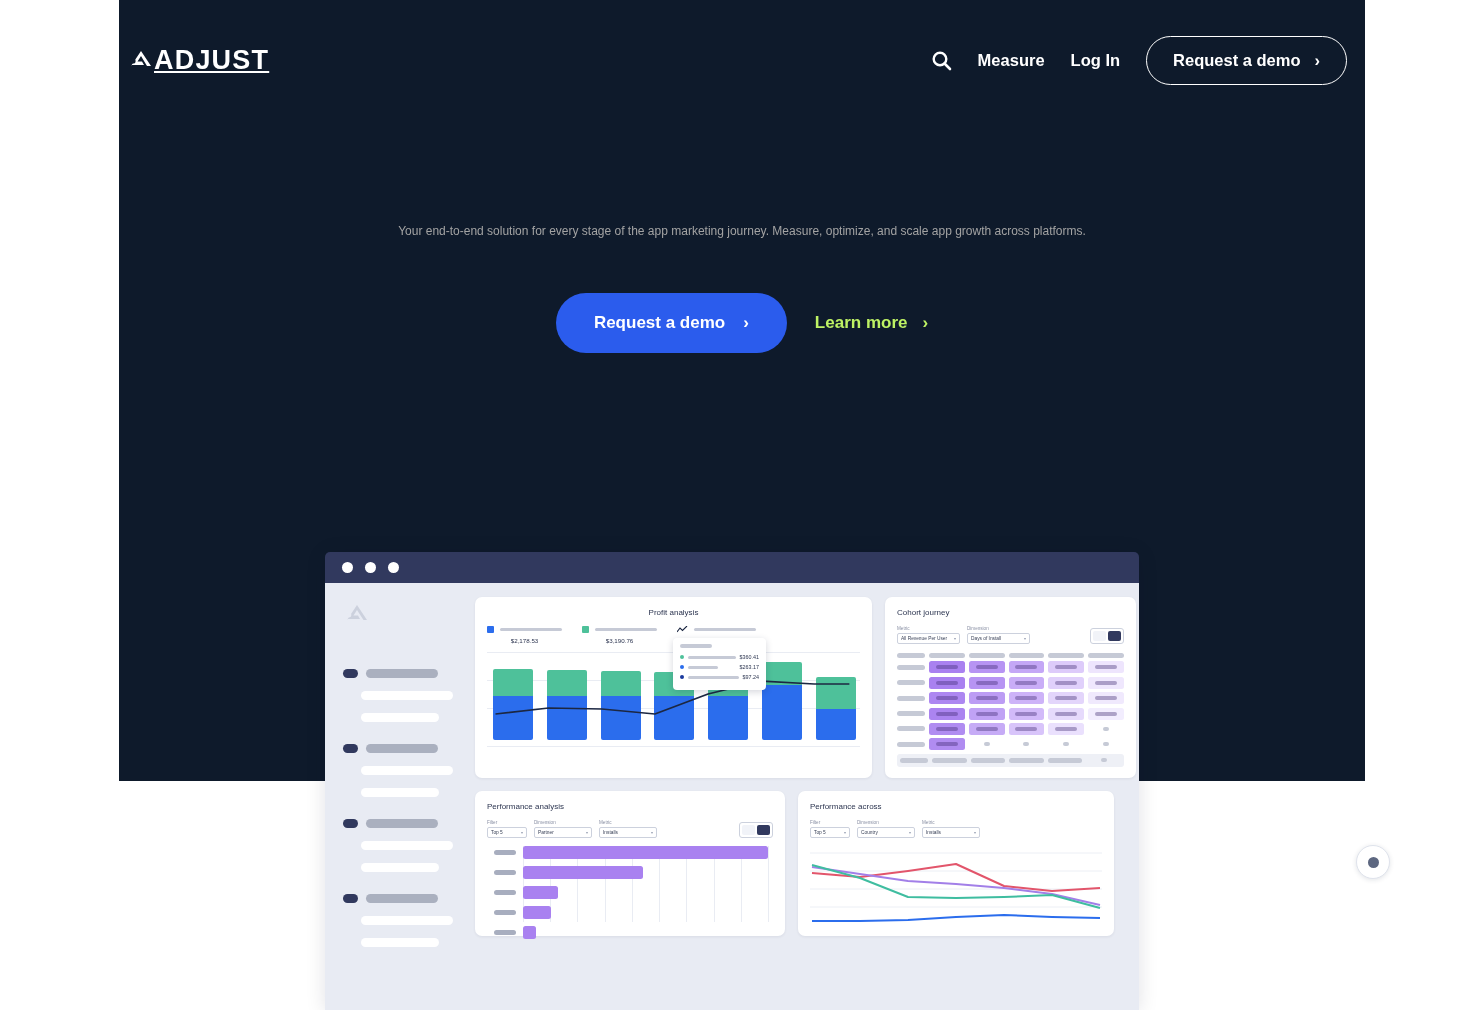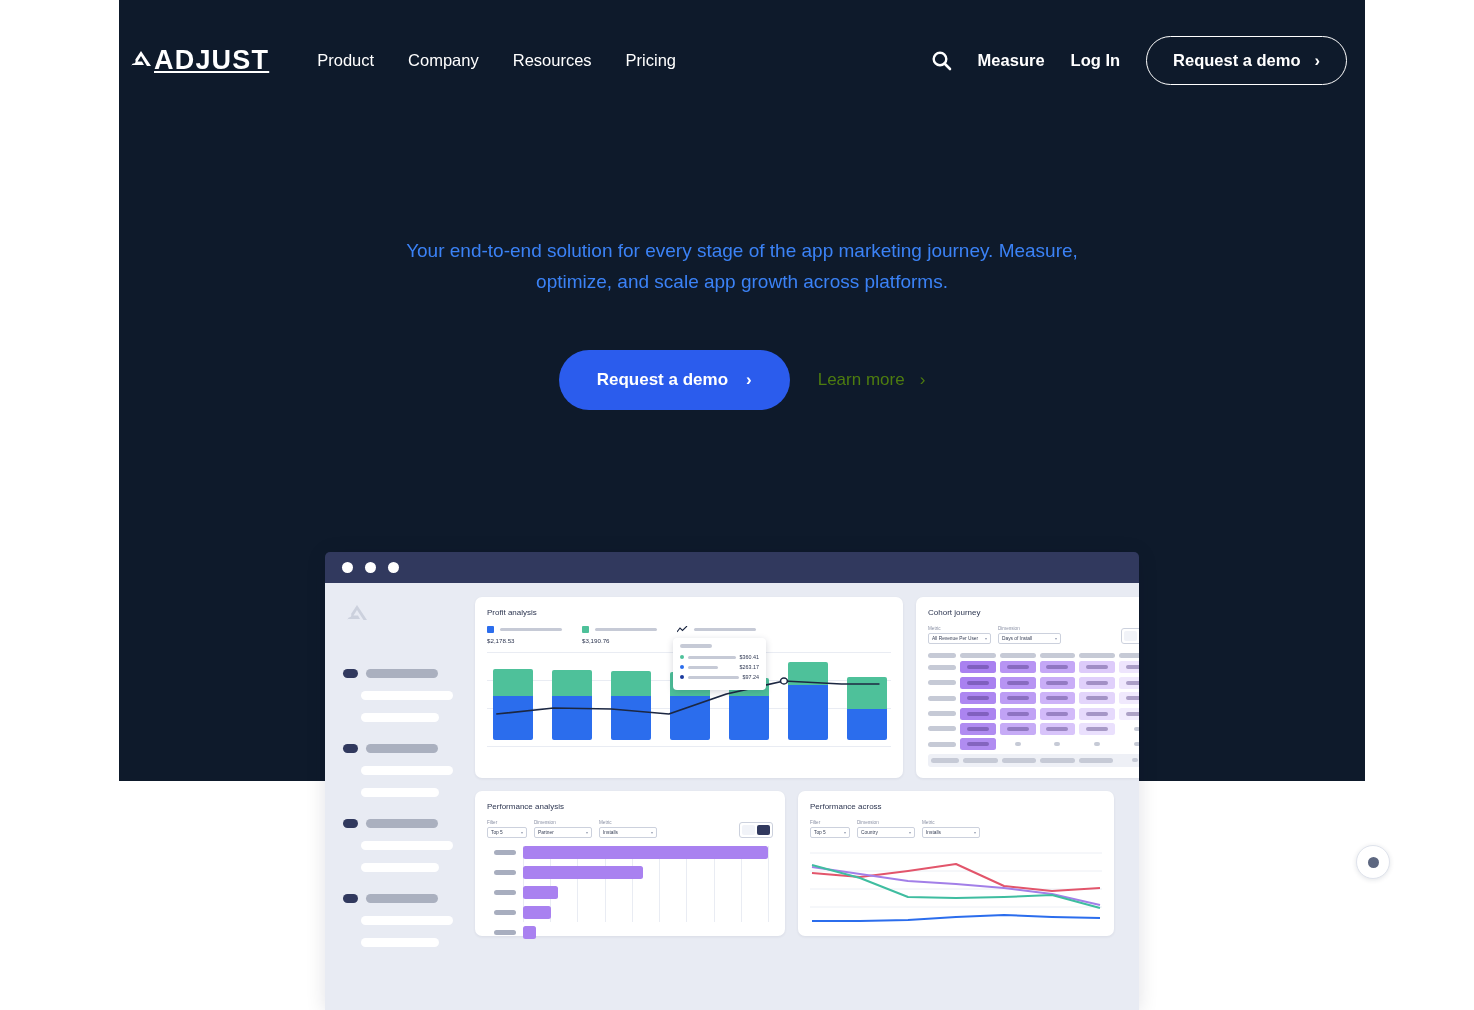--- a/index.html
+++ b/index.html
@@ -59,34 +59,34 @@
   
   .hero-body {
     position: absolute; left: 0; right: 0; top: 180px;
     display: flex; flex-direction: column; align-items: center;
   }
   .hero-title {
     color: #ffffff; font-size: 55px; font-weight: bold;
     letter-spacing: -0.8px; text-align: center; line-height: 1.1;
   }
   .hero-sub {
-    color: #3b82f6; font-size: 19px; line-height: 1.62;
-    text-align: center; max-width: 730px; margin-top: 56px;
+    color: #a3a3a3; font-size: 12px; line-height: 1.62;
+    text-align: center; max-width: 730px; margin-top: 42px;
     font-weight: 400;
   }
   .hero-cta { display: flex; align-items: center; gap: 28px; margin-top: 52px; }
   .btn-primary {
     display: flex; align-items: center; gap: 18px;
     background: #2b5ced; border: none; border-radius: 34px;
     padding: 20px 38px; color: #ffffff; font-size: 17px;
     font-weight: bold; cursor: pointer; white-space: nowrap;
   }
   .btn-text {
     display: flex; align-items: center; gap: 15px;
-    color: #4d7c0f; font-size: 17px; font-weight: normal;
+    color: #bef264; font-size: 17px; font-weight: bold;
     cursor: pointer; white-space: nowrap;
   }
 
   
   .mockup {
     position: absolute; left: 325px; top: 552px;
     width: 814px; height: 458px;
     border-radius: 5px 5px 0 0; overflow: hidden;
     box-shadow: 0 2px 20px rgba(10,20,40,0.12);
   }
@@ -201,26 +201,20 @@
 
 <div class="hero">
 
   <div class="nav">
     <div class="logo">
       <svg class="logo-mark" width="26" height="26" viewBox="0 0 26 26">
         <path d="M3 19 L13 4 L23 19 L19 19 L13 9 L9.5 14.5 L14 14.5 L16 18 L4 18 Z" fill="#ffffff"></path>
         <circle cx="5" cy="14" r="2.6" fill="#0e1a2b"></circle>
       </svg>
       <span class="logo-text">ADJUST</span>
-    </div>
-    <div class="nav-links">
-      <a class="nav-link">Product</a>
-      <a class="nav-link">Company</a>
-      <a class="nav-link">Resources</a>
-      <a class="nav-link">Pricing</a>
     </div>
     <div class="nav-right">
       <span class="search-icon">
         <svg width="21" height="21" viewBox="0 0 21 21">
           <circle cx="9" cy="9" r="6.3" fill="none" stroke="#ffffff" stroke-width="2.4"></circle>
           <line x1="13.5" y1="13.5" x2="19" y2="19" stroke="#ffffff" stroke-width="2.6" stroke-linecap="round"></line>
         </svg>
       </span>
       <a class="nav-action">Measure</a>
       <a class="nav-action">Log In</a>
@@ -296,21 +290,21 @@
         </div>
         <div class="mk-sub"></div>
         <div class="mk-sub short"></div>
       </div>
     </div>
 
     <div class="mk-main">
 
       <div class="mk-row">
 
-        <div class="card" style="width:428px;">
+        <div class="card" style="width:397px;text-align:center;">
           <div class="card-title">Profit analysis</div>
           <div class="legend">
             <div class="leg">
               <div class="leg-top">
                 <span class="leg-sq" style="background:#2b6ded;"></span>
                 <span class="leg-ln"></span>
               </div>
               <span class="leg-val">$2,178.53</span>
             </div>
             <div class="leg">

